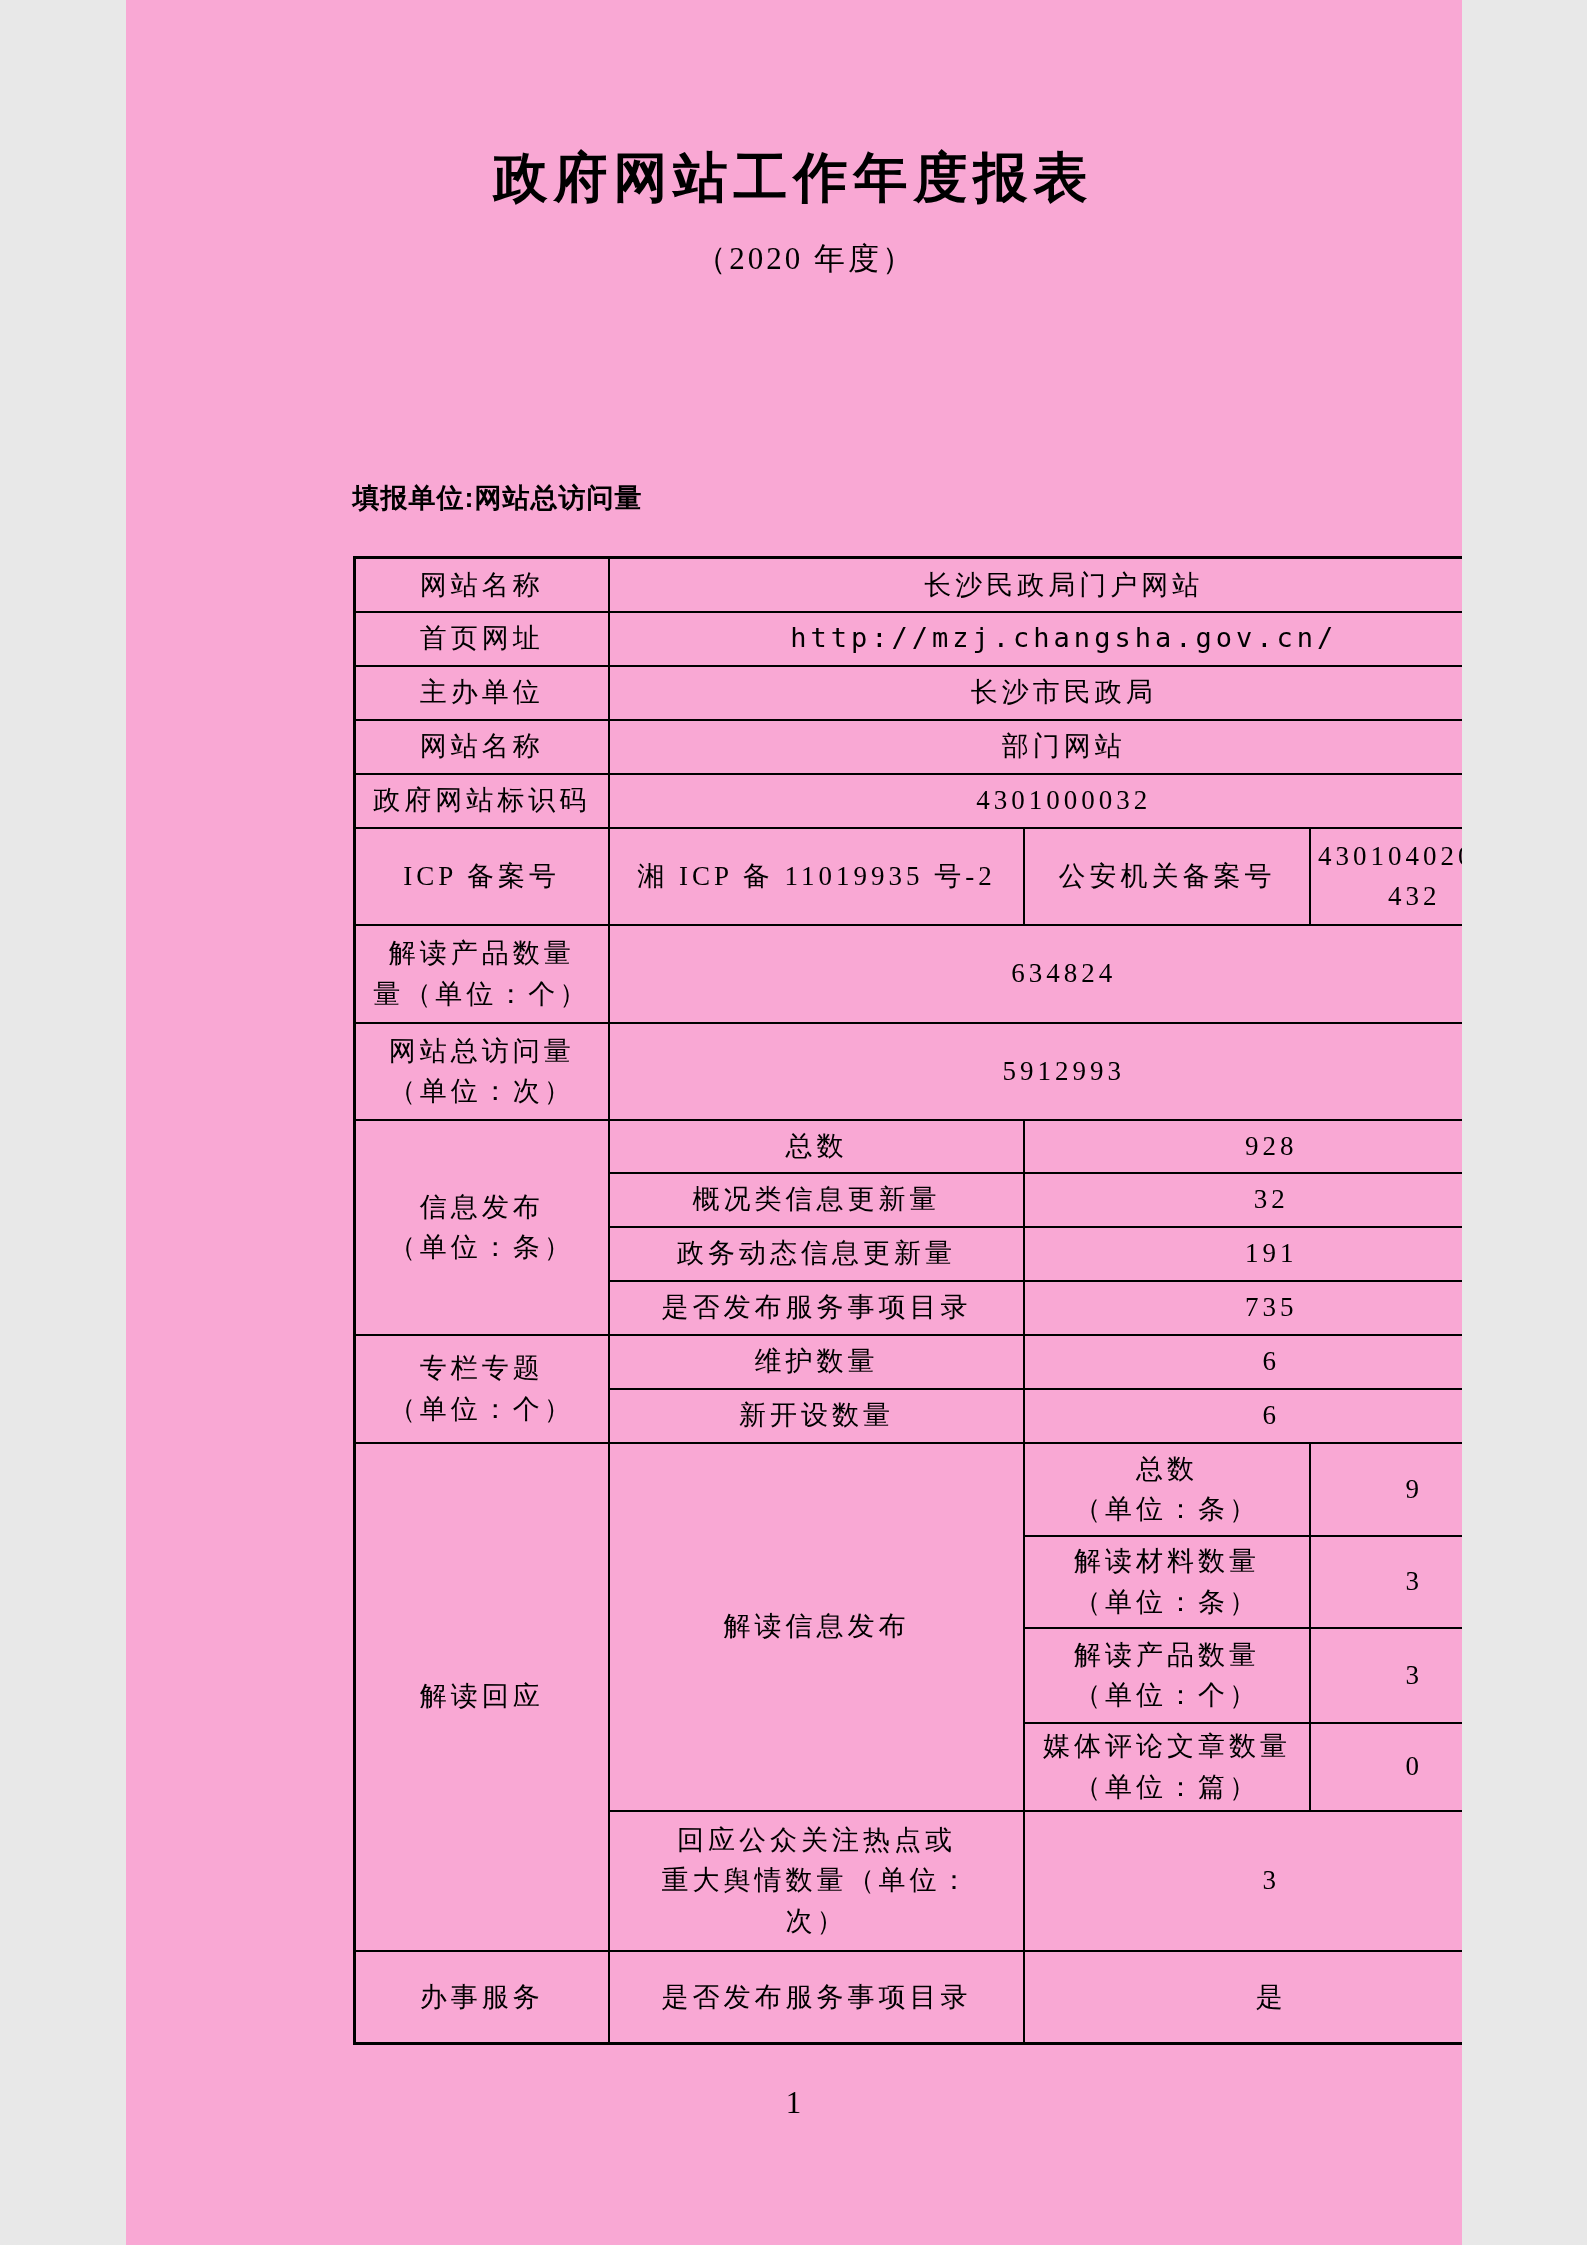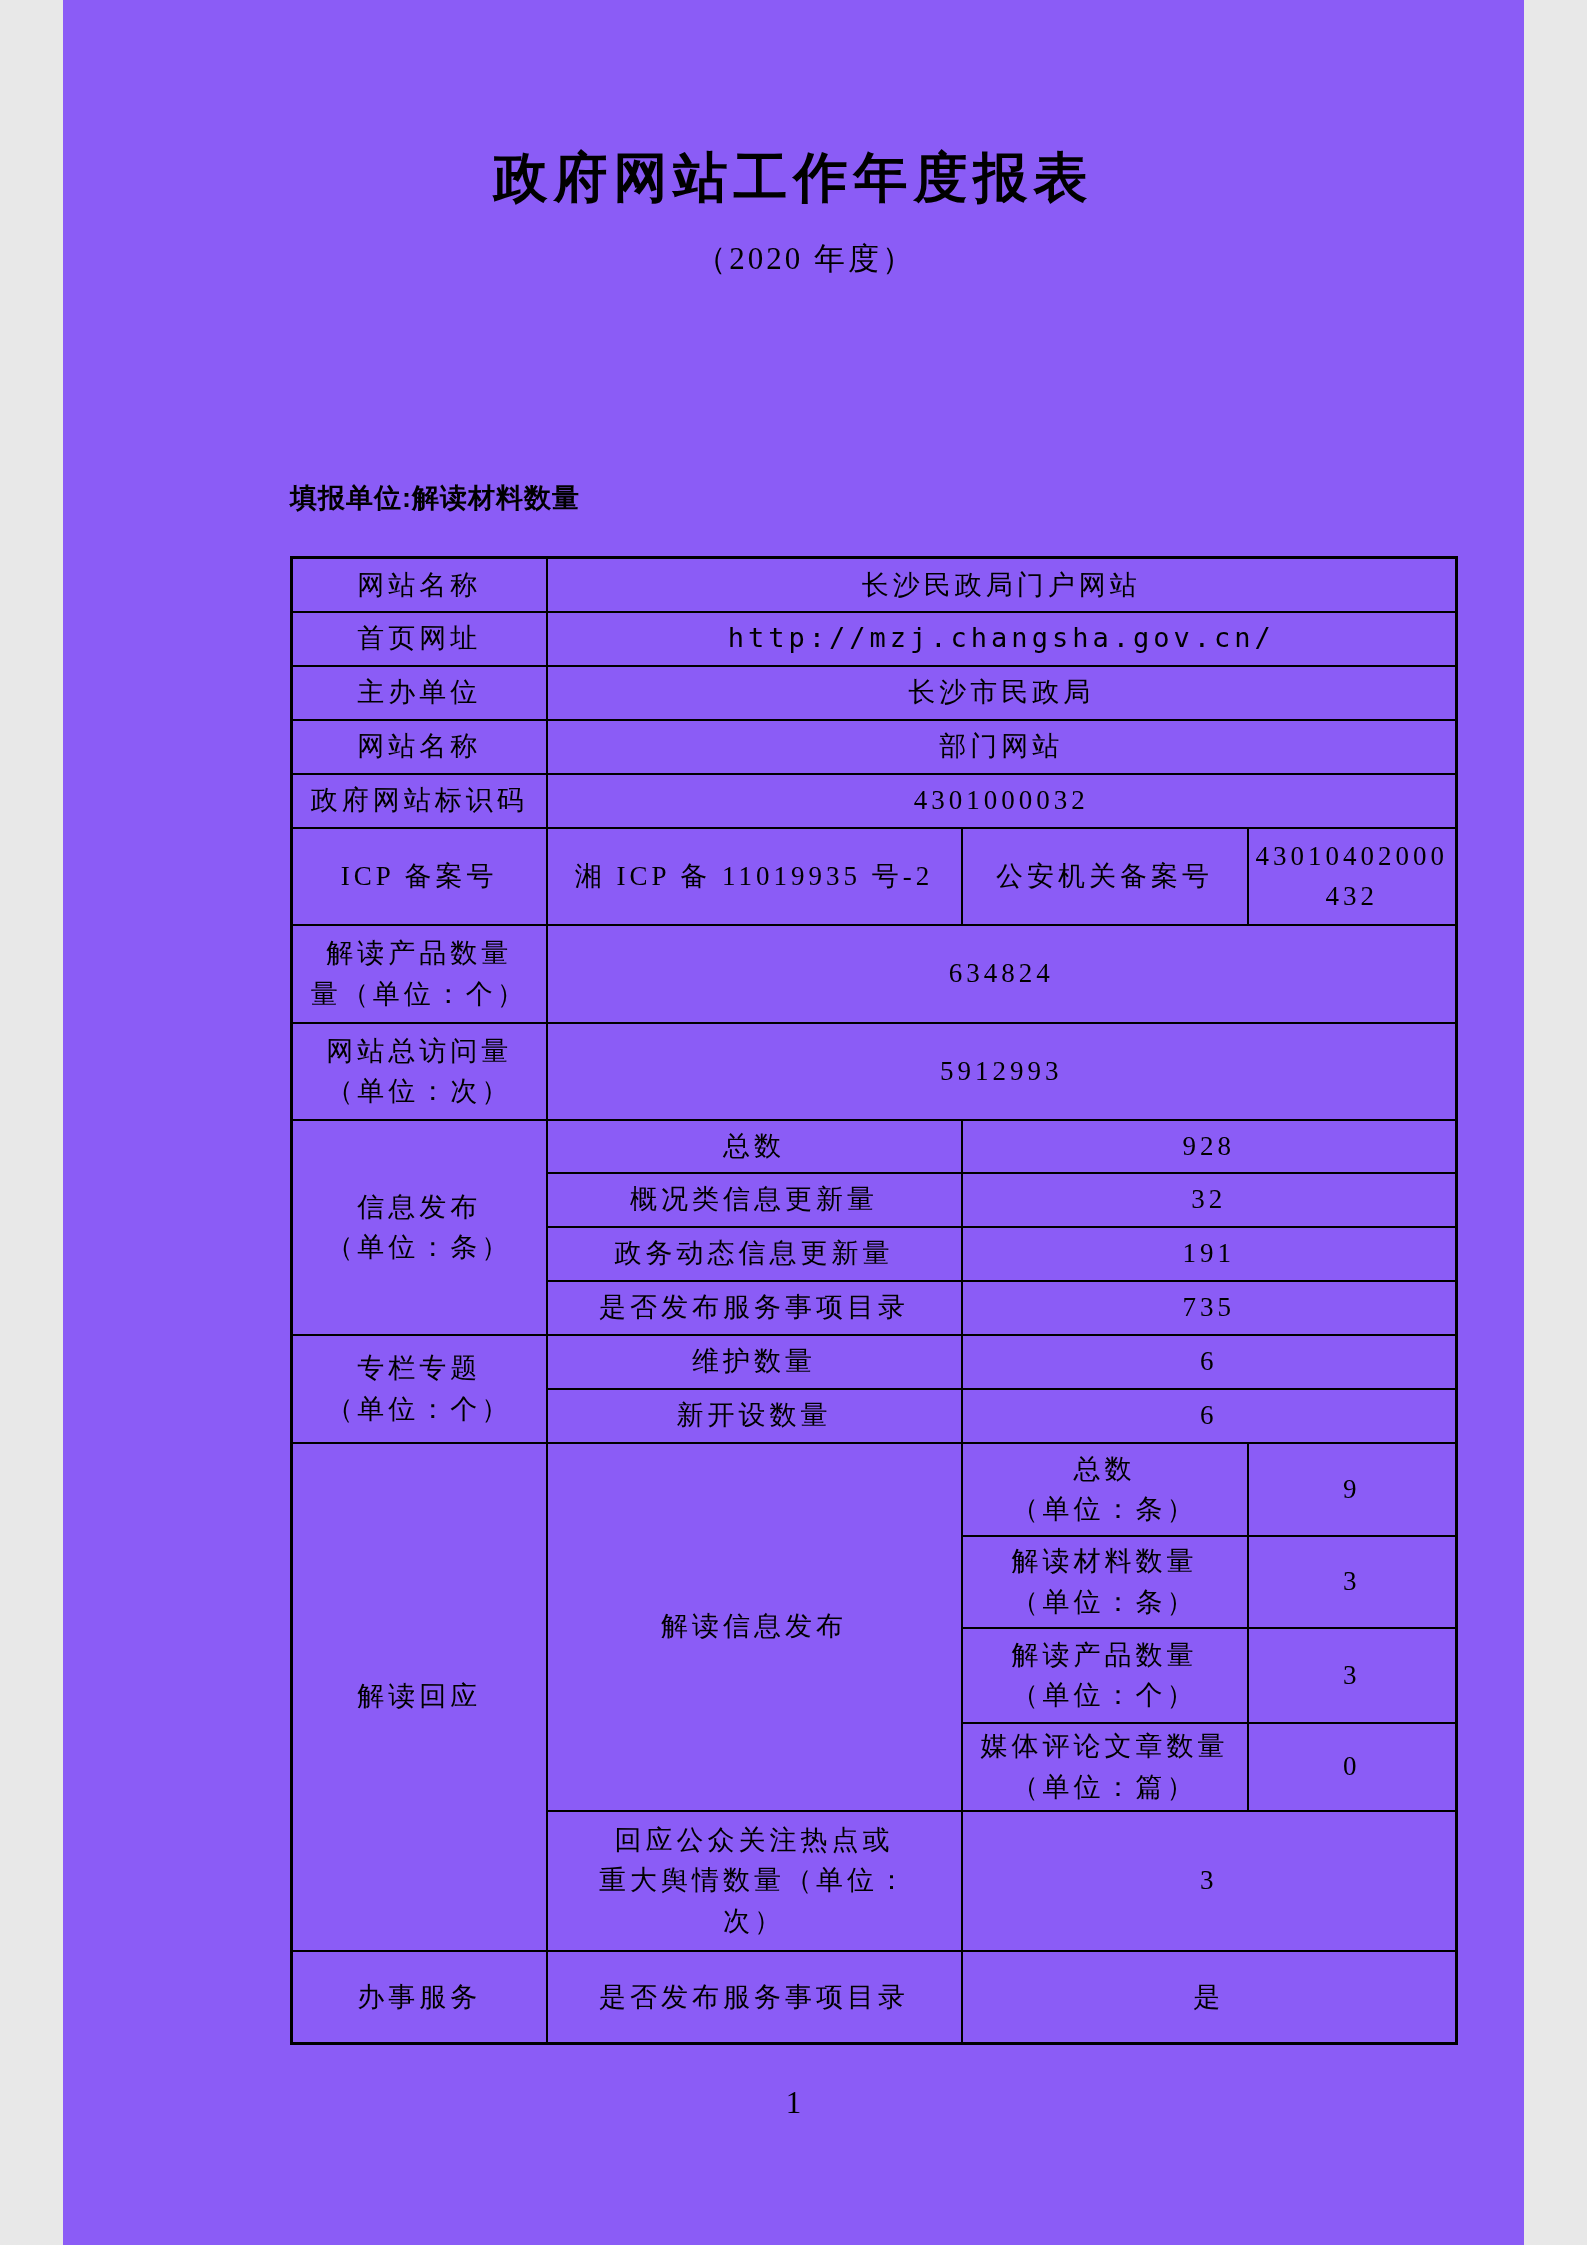--- a/index.html
+++ b/index.html
@@ -1,23 +1,24 @@
 <!DOCTYPE html>
 <html><head>
 <meta charset="utf-8">
 <style>
   html,body { margin:0; padding:0; background:#e8e8e8; }
   .page {
     position:relative;
-    width:1461px; height:2245px;
+    width:1316px; height:2245px;
     margin:0 auto;
-    background:#8b5cf6;
+    background:#f9a8d4;
     font-family:"Liberation Serif", serif;
     color:#000;
     overflow:hidden;
+    padding-left:20px;
   }
   .title {
     position:absolute; top:142px; left:0; width:100%;
     margin:0; text-align:center;
     font-family:"Liberation Sans", sans-serif;
     font-weight:700; font-size:54px; letter-spacing:6px;
   }
   .subtitle {
     position:absolute; top:238px; left:12px; width:100%;
     text-align:center; font-size:31px; letter-spacing:3px;
@@ -65,21 +66,21 @@
     font-family:"Liberation Serif", serif;
   }
 </style>
 </head>
 <body>
 
 <div class="page">
 
   <h1 class="title">政府网站工作年度报表</h1>
   <div class="subtitle">（2020 年度）</div>
-  <div class="reporting-unit">填报单位:解读材料数量</div>
+  <div class="reporting-unit">填报单位:网站总访问量</div>
 
   <table class="report">
     <colgroup>
       <col style="width:255px">
         <col style="width:415px">
         <col style="width:286px">
         <col style="width:209px">
     </colgroup>
     <tbody>
       <tr class="h54">

